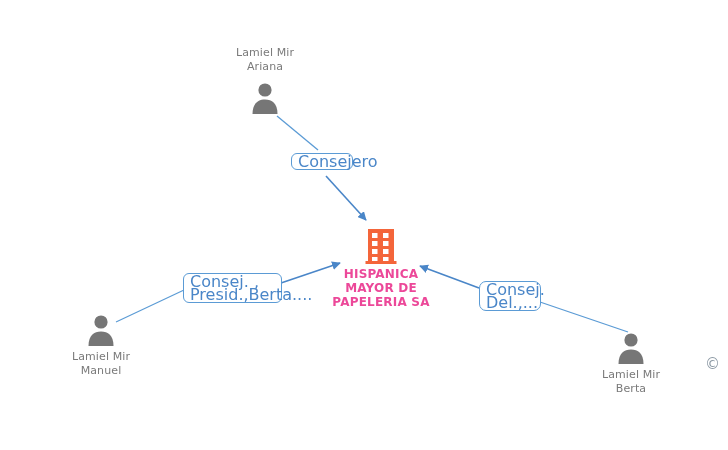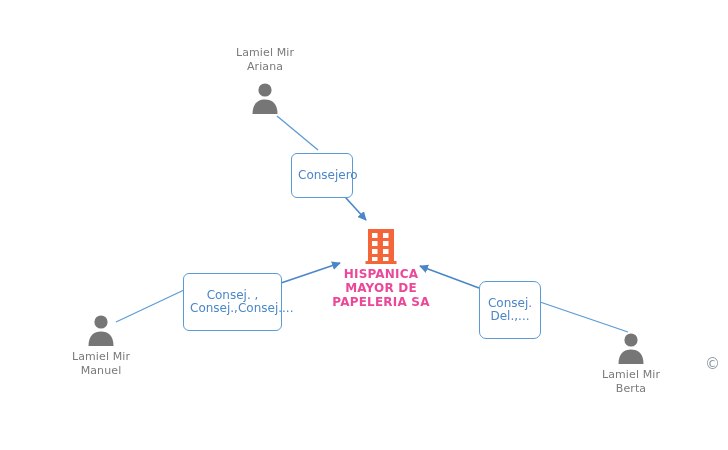--- a/index.html
+++ b/index.html
@@ -68,25 +68,25 @@
     margin-top: 3px;
     letter-spacing: 0.2px;
   }
   
   .rel-label {
     position: absolute;
     background: #ffffff;
     border: 1.4px solid #5b9bd5;
     border-radius: 6px;
     color: #4a86c8;
-    font-size: 12px;
+    font-size: 16px;
     line-height: 13px;
-    text-align: center;
+    text-align: left;
     white-space: pre-line;
-    padding: 15px 6px;
+    padding: 1px 6px;
     box-sizing: border-box;
   }
   
   .watermark {
     position: absolute;
     right: 8px;
     bottom: 6px;
     display: flex;
     align-items: center;
     gap: 4px;
@@ -176,21 +176,21 @@
       <rect x="19" y="29" width="5.5" height="4" fill="#ffffff"></rect>
     </svg>
     <div class="company-name">HISPANICA
 MAYOR DE
 PAPELERIA SA</div>
   </div>
 
   <div class="rel-label" style="left:291px; top:153px; width:62px;">Consejero</div>
 
   <div class="rel-label" style="left:183px; top:273px; width:99px;">Consej. ,
-Consej.,Consej....</div>
+Presid.,Berta....</div>
 
   <div class="rel-label" style="left:479px; top:281px; width:62px;border-radius:7px;">Consej.
 Del.,...</div>
 
   <div class="watermark">
     <span class="wm-copy">©</span>
   </div>
 
 </div>
 

